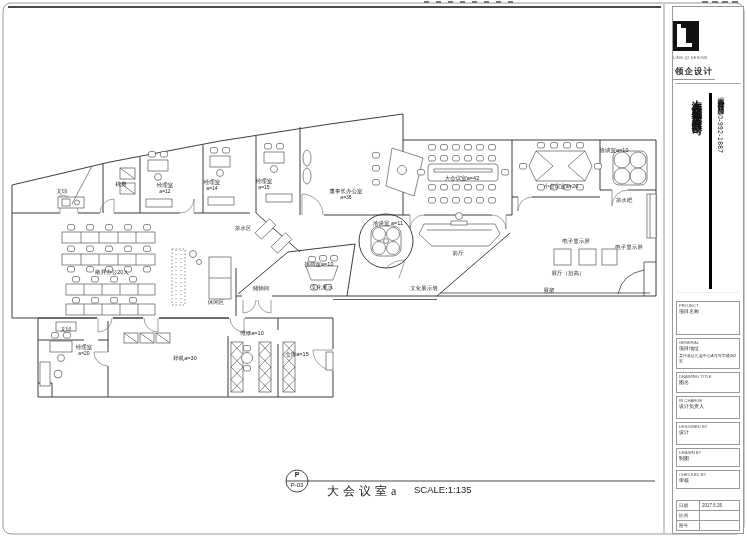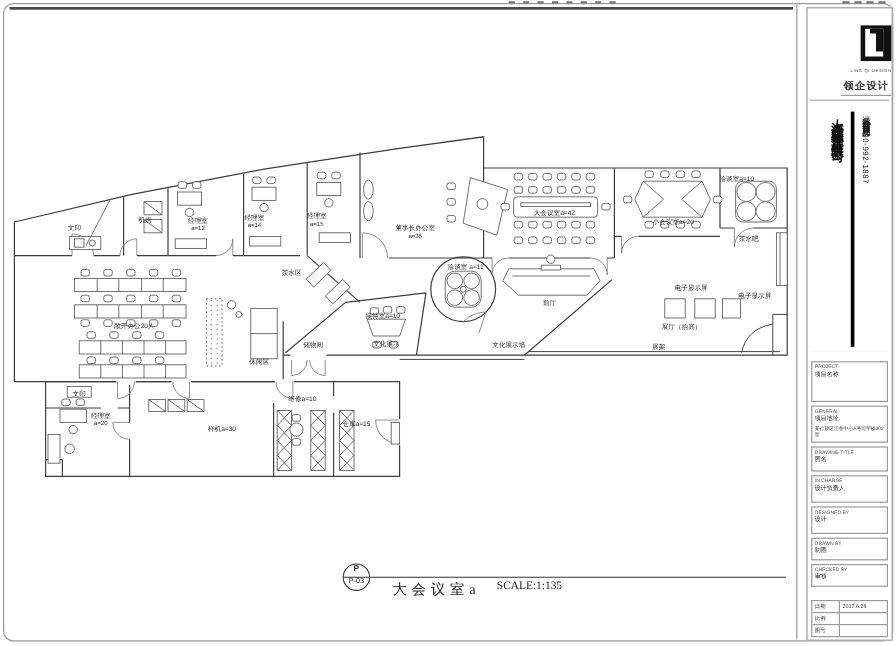--- a/index.html
+++ b/index.html
@@ -9,24 +9,24 @@
   
   #room-labels{position:absolute;left:0;top:0;width:747px;height:538px;pointer-events:none;}
   .rlabel{position:absolute;transform:translate(-50%,-50%);font-size:5.5px;line-height:6px;
           white-space:nowrap;text-align:center;color:#1c1c1c;}
   .rlabel div{font-size:5px;}
   
   .cap{position:absolute;white-space:nowrap;color:#222;}
   #cap-p{left:297px;top:471px;transform:translateX(-50%);font-size:7px;font-weight:bold;}
   #cap-pno{left:297px;top:482px;transform:translateX(-50%);font-size:6px;}
   #cap-title{left:327px;top:483px;font-size:12px;letter-spacing:4px;font-family:"Liberation Serif",serif;}
-  #cap-scale{left:414px;top:484px;font-size:9.5px;font-family:Liberation Serif, serif;}
+  #cap-scale{left:414px;top:484px;font-size:9.5px;font-family:Liberation Sans, sans-serif;}
   
   #tblock{position:absolute;left:672px;top:6px;width:70px;height:526px;border:1px solid #9a9a9a;background:#fff;}
-  #logo-sec{position:absolute;top:14px;left:0;width:100%;text-align:right;}
+  #logo-sec{position:absolute;top:14px;left:0;width:100%;text-align:left;}
   #logo-caption{font-size:3.5px;color:#444;letter-spacing:.5px;margin-top:1px;}
   #logo-name{font-size:8.5px;font-weight:bold;color:#333;letter-spacing:1px;border-bottom:1px solid #999;display:inline-block;padding:0 2px 1px;}
   #logo-divider{position:absolute;top:76px;left:2px;right:2px;border-top:1px solid #aaa;}
   #company-sec{position:absolute;top:84px;left:0;width:100%;height:202px;display:flex;flex-direction:row;justify-content:center;gap:4px;}
   .vtext{writing-mode:vertical-rl;text-orientation:upright;}
   #company-name{font-size:10.5px;font-weight:bold;letter-spacing:2px;color:#111;}
   #company-bar{width:3px;background:#000;height:196px;margin-top:2px;}
   #company-col2{display:flex;flex-direction:column;align-items:center;}
   #company-slogan{writing-mode:vertical-rl;text-orientation:upright;font-size:7px;letter-spacing:1px;color:#111;}
   #company-phone{writing-mode:vertical-rl;text-orientation:mixed;font-size:6.5px;color:#111;margin-top:4px;letter-spacing:.5px;}

